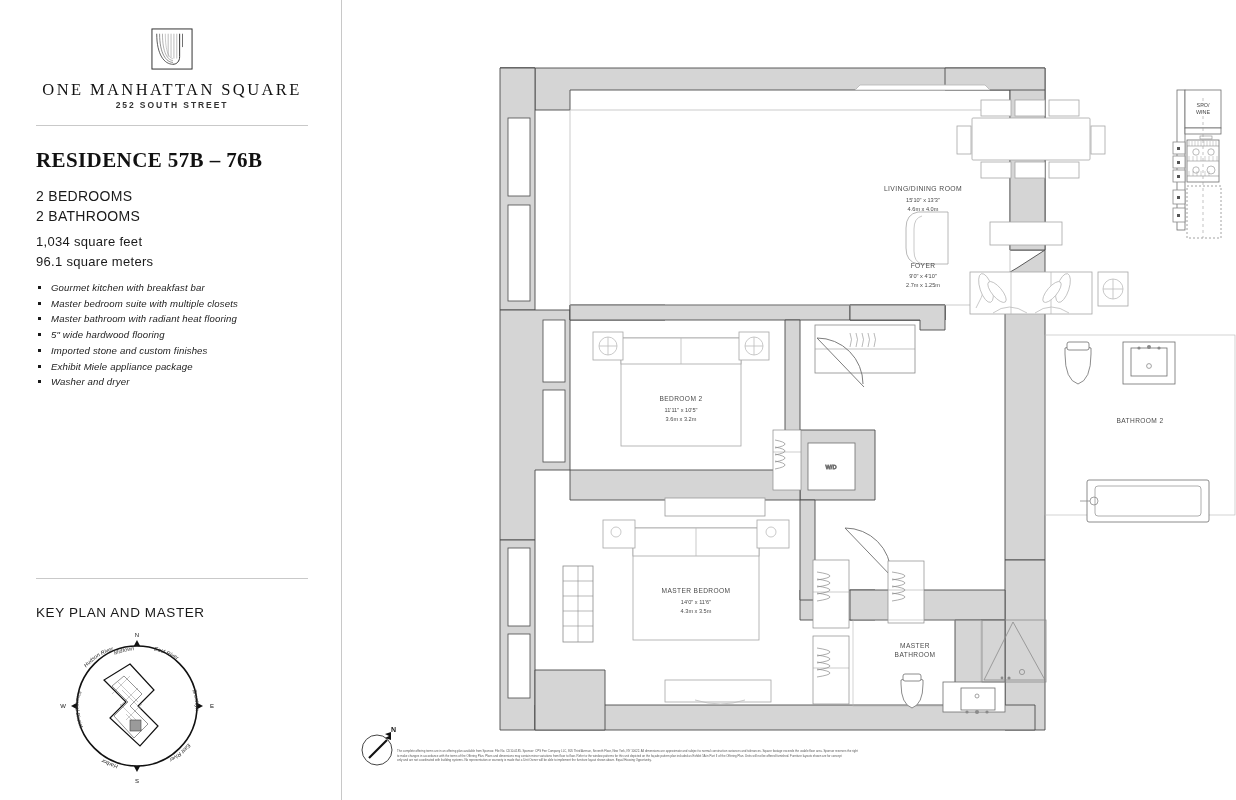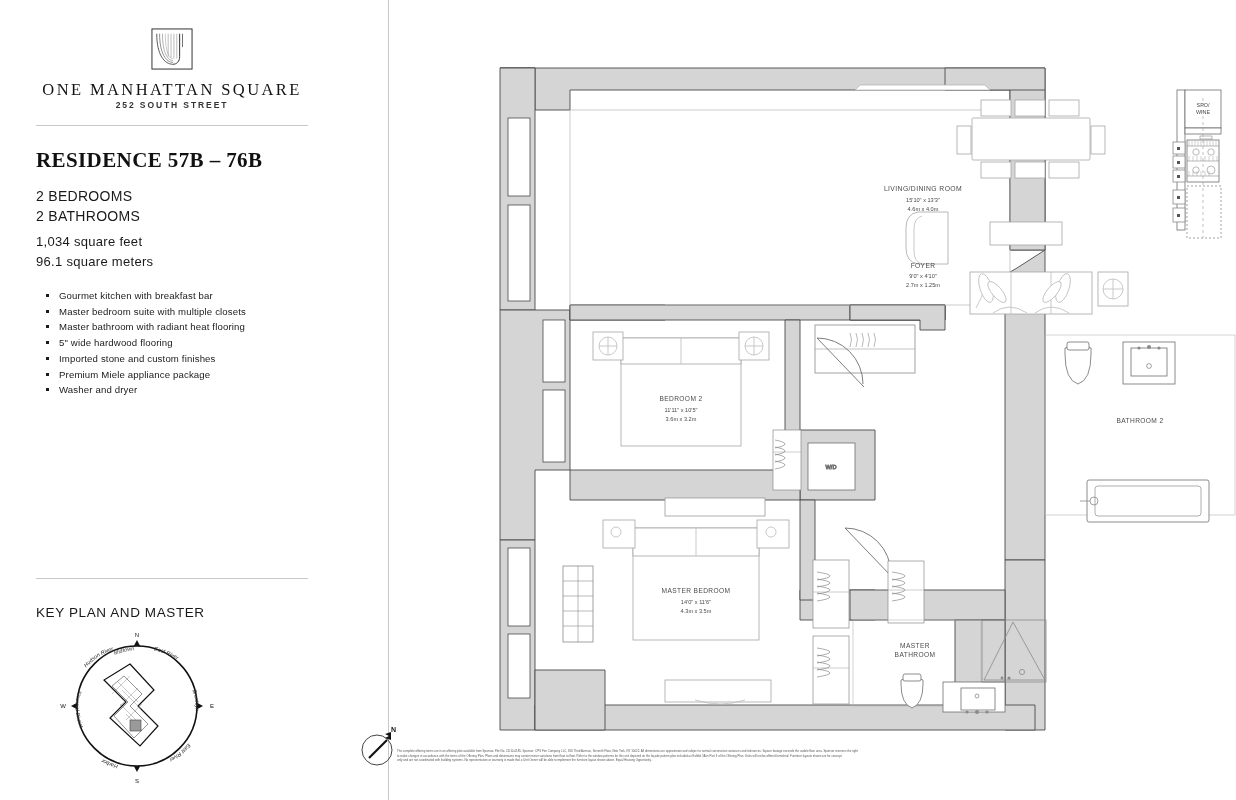--- a/index.html
+++ b/index.html
@@ -8,21 +8,21 @@
     width:1236px; height:800px;
     background:#ffffff;
     font-family:"Liberation Sans", sans-serif;
     color:#1a1a1a;
     overflow:hidden;
     position:relative;
   }
 
   
   #left-panel {
-    position:absolute; left:0; top:0; width:389px; height:800px;
+    position:absolute; left:0; top:0; width:342px; height:800px;
     border-right:1px solid #c8c8c8;
     padding:0;
   }
 
   #brand-block { position:absolute; left:36px; top:28px; width:272px; text-align:center; }
   #logo-mark { width:42px; height:42px; margin:0 auto 10px; display:block; }
   #brand-name {
     font-family:"Liberation Serif", serif;
     font-size:16.5px; letter-spacing:2.4px; color:#111; white-space:nowrap;
   }
@@ -32,21 +32,21 @@
   #rule-top { position:absolute; left:36px; top:125px; width:272px; height:1px; background:#c9c9c9; }
 
   #res-title {
     position:absolute; left:36px; top:148px;
     font-family:"Liberation Serif", serif;
     font-weight:bold; font-size:21px; letter-spacing:0.4px; color:#111;
   }
   #beds-baths { position:absolute; left:36px; top:186px; font-size:14px; line-height:20px; color:#1a1a1a; letter-spacing:0.3px;}
   #areas { position:absolute; left:36px; top:232px; font-size:13px; line-height:20px; color:#1a1a1a; letter-spacing:0.3px;}
 
-  #features { position:absolute; left:36px; top:280px; width:280px; list-style:none; margin:8px; padding:0; }
+  #features { position:absolute; left:36px; top:280px; width:280px; list-style:none; margin:0; padding:0;font-style:italic; }
   #features li {
     font-size:9.6px; line-height:15.7px; color:#1a1a1a; position:relative; padding-left:15px; letter-spacing:0.15px;
   }
   #features li:before {
     content:""; position:absolute; left:2px; top:6px; width:3px; height:3px; background:#1a1a1a;
   }
 
   #rule-bottom { position:absolute; left:36px; top:578px; width:272px; height:1px; background:#c9c9c9; }
   #keyplan-title { position:absolute; left:36px; top:605px; font-size:13.5px; letter-spacing:0.6px; color:#1a1a1a; }
   #keyplan-svg { position:absolute; left:42px; top:628px; }
@@ -100,21 +100,21 @@
     <div>1,034 square feet</div>
     <div>96.1 square meters</div>
   </div>
 
   <ul id="features">
     <li>Gourmet kitchen with breakfast bar</li>
     <li>Master bedroom suite with multiple closets</li>
     <li>Master bathroom with radiant heat flooring</li>
     <li>5" wide hardwood flooring</li>
     <li>Imported stone and custom finishes</li>
-    <li>Premium Miele appliance package</li>
+    <li>Exhibit Miele appliance package</li>
     <li>Washer and dryer</li>
   </ul>
 
   <div id="rule-bottom"></div>
   <div id="keyplan-title">KEY PLAN AND MASTER</div>
 
   <svg id="keyplan-svg" width="190" height="160" viewBox="0 0 190 160">
 
     <circle cx="95" cy="78" r="60" fill="none" stroke="#111" stroke-width="1.6"></circle>
 

